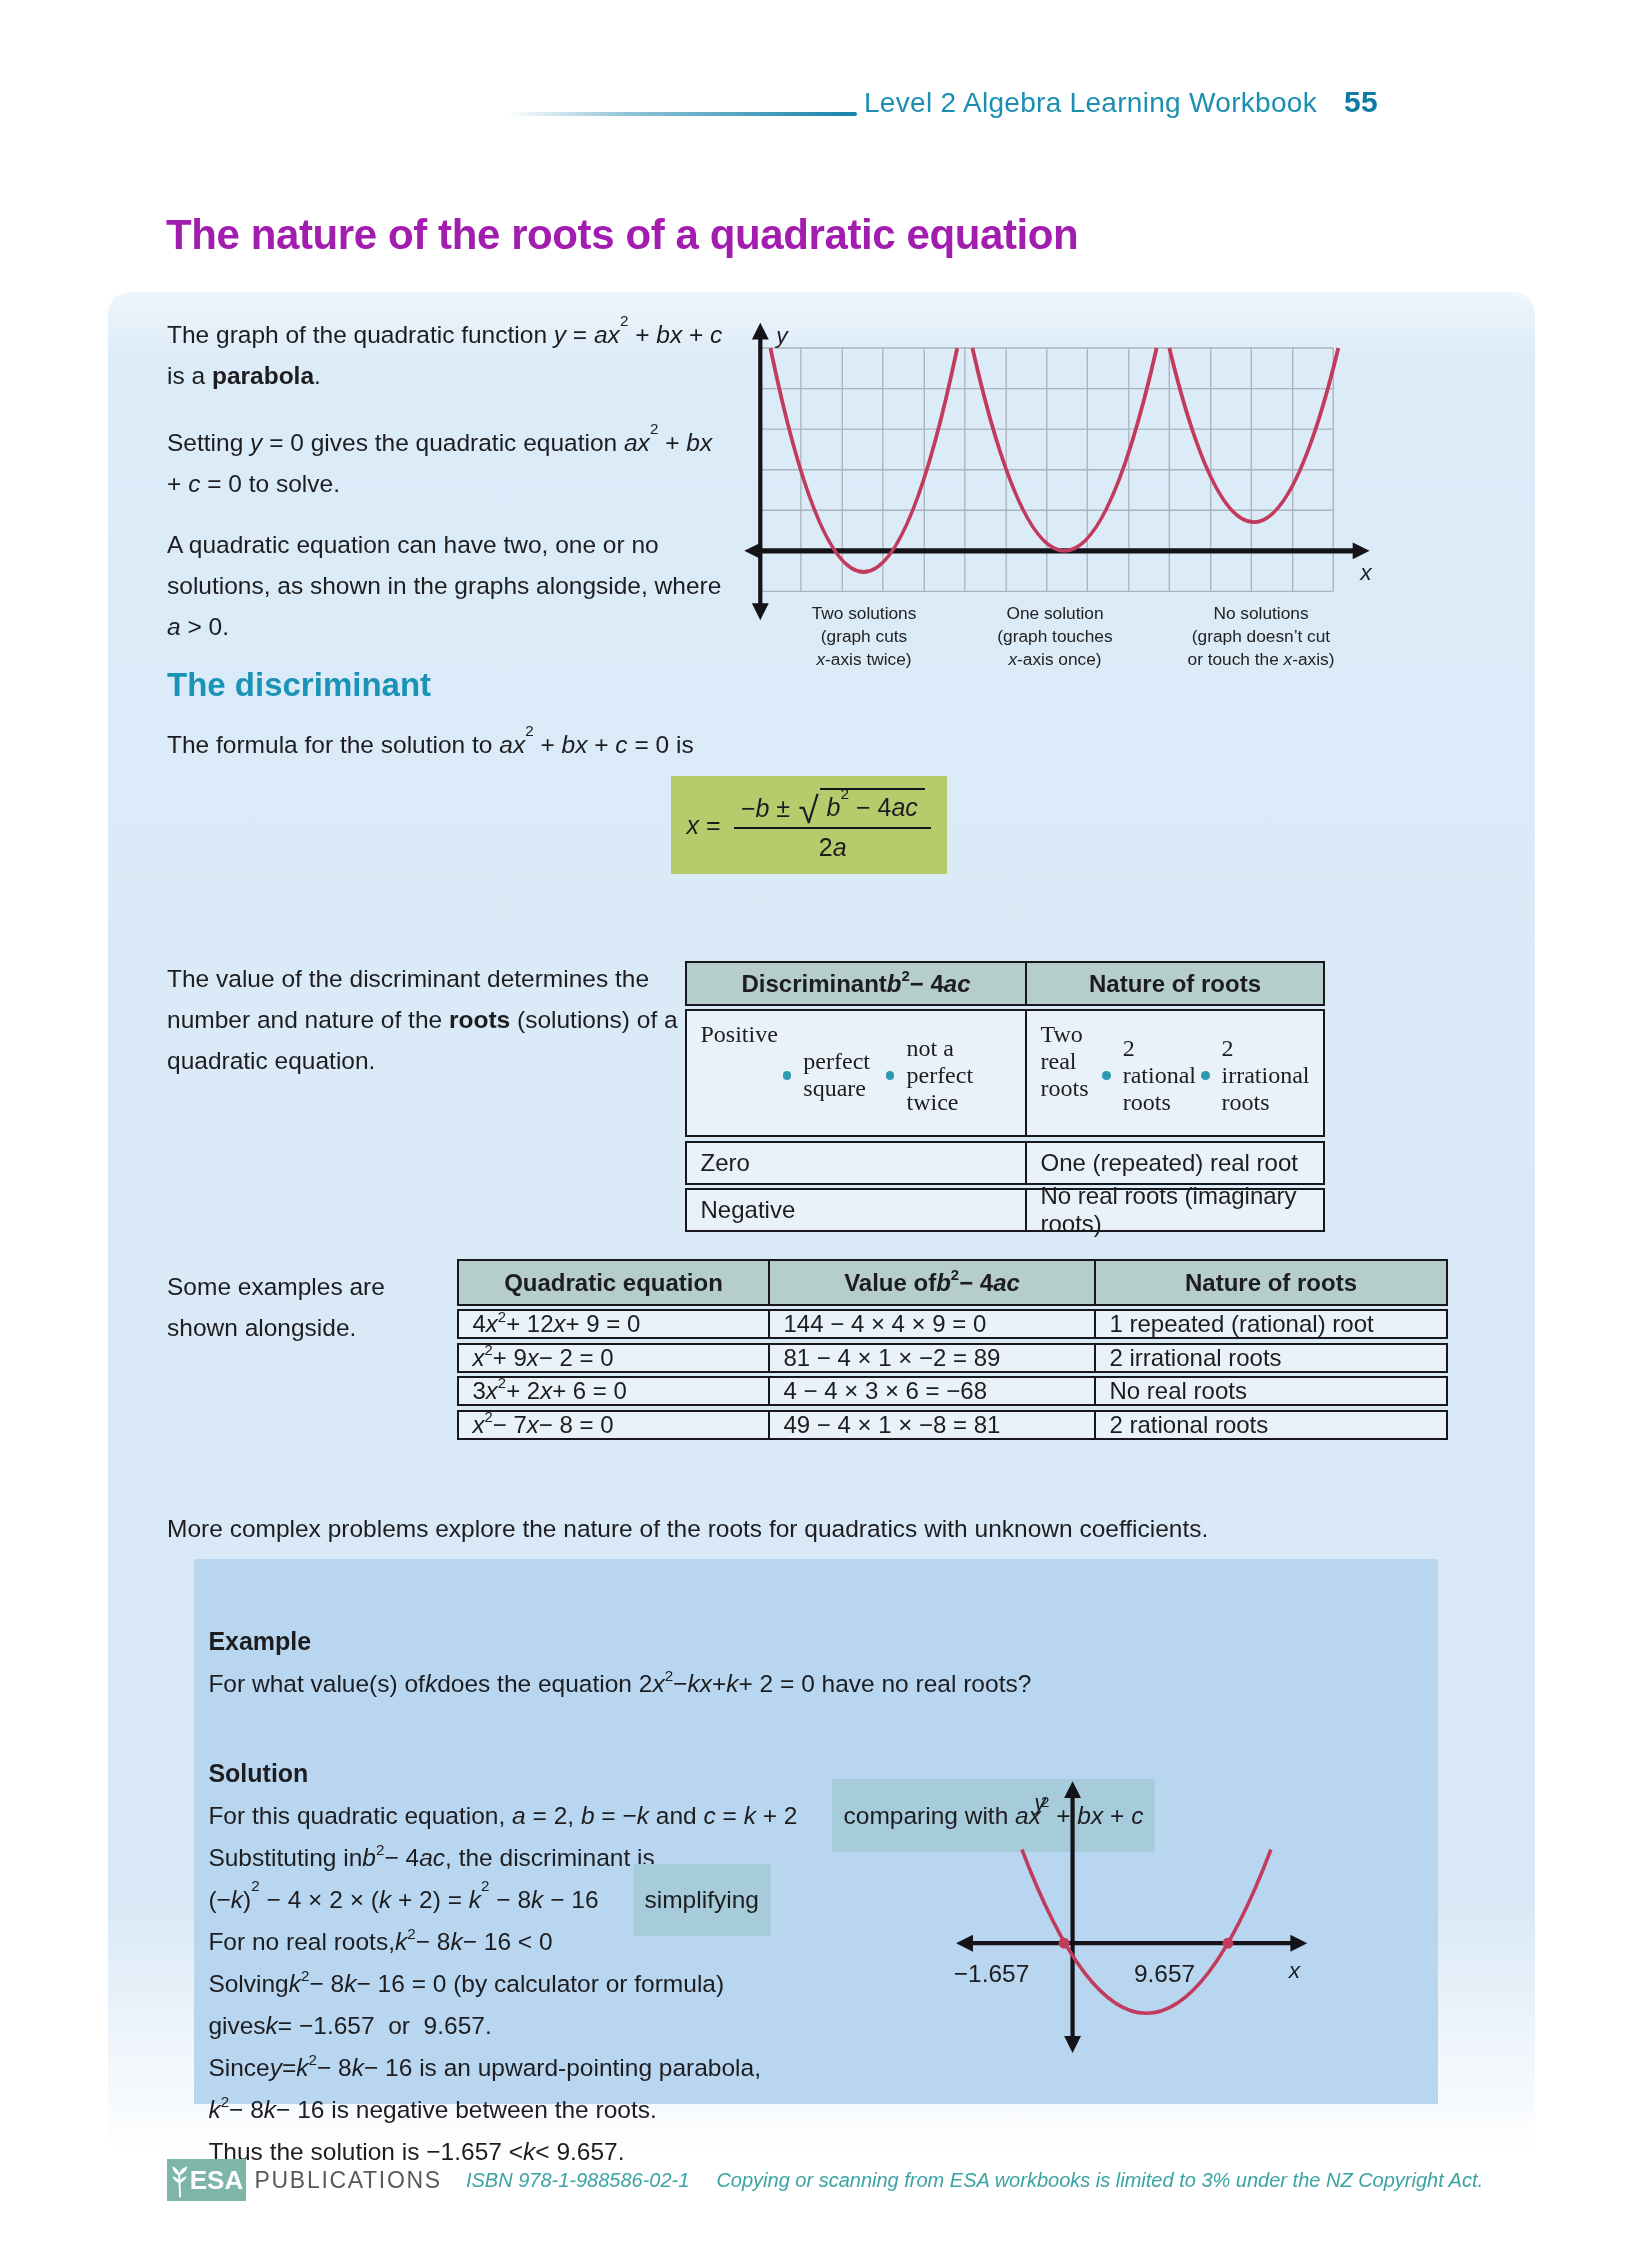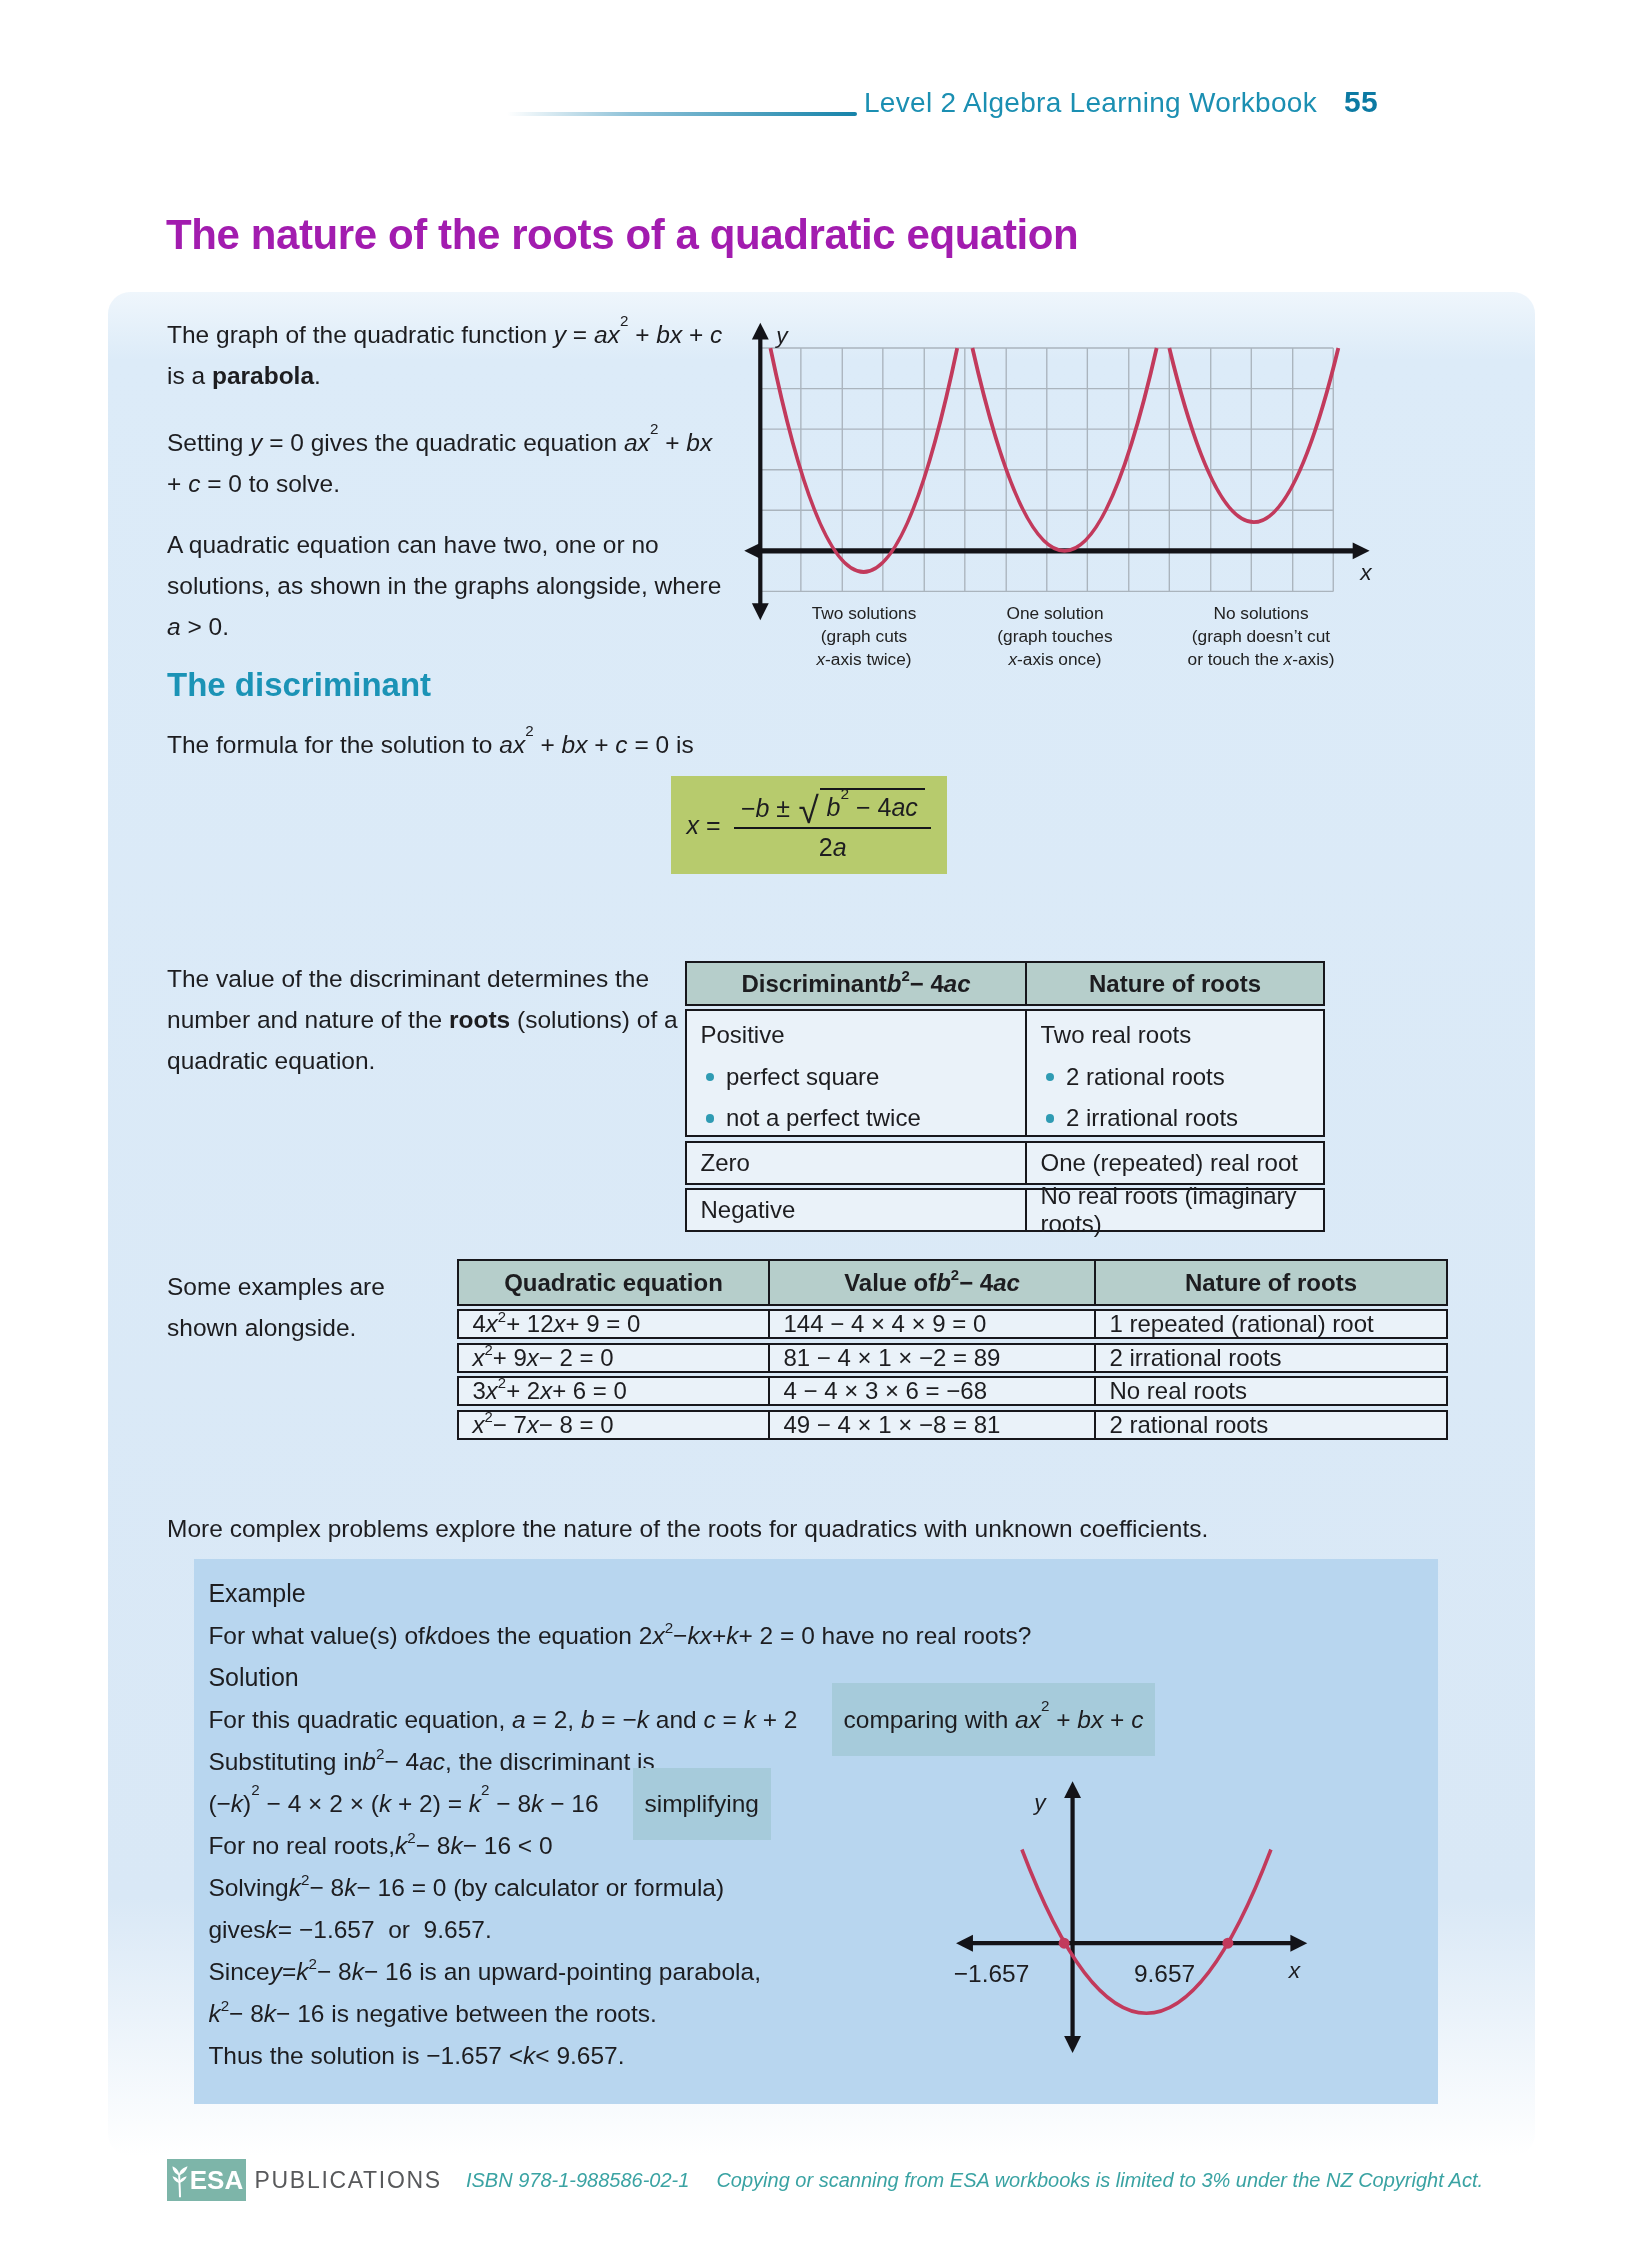--- a/index.html
+++ b/index.html
@@ -47,38 +47,38 @@
   .trow{display:flex;background:#eaf2f9;border:2.5px solid #17171c;box-sizing:border-box;}
   .thead{background:#b6cecb;}
   .tcell{box-sizing:border-box;display:flex;align-items:center;padding:0 13.5px;font-size:24px;}
   .tcell + .tcell{border-left:2.5px solid #17171c;}
   .thead .tcell{justify-content:center;font-weight:700;}
   .tbl1 .thead{height:45px;}
   .tbl1 .c1{width:338px;flex:none;}
   .tbl1 .c2{flex:1;}
   .tbl1 .rbig{height:128px;}
   .tbl1 .rsm{height:44px;}
-  .stack{display:flex;flex-direction:column;justify-content:flex-end;padding:10px 0;width:100%;}
+  .stack{display:flex;justify-content:flex-end;padding:10px 0;width:100%;font-family:Liberation Serif, serif;}
   .stack .ttl{font-size:24px;}
   .bl{display:flex;align-items:center;margin-top:13.5px;}
   .dot{width:8.5px;height:8.5px;border-radius:50%;background:#2f9bb3;margin:0 12px 0 5px;flex:none;}
   .tbl1 .rbig .tcell{align-items:flex-start;}
   .tbl2 .thead{height:47px;}
   .tbl2 .trow:not(.thead){height:30px;}
   .tbl2 .c1{width:309px;flex:none;}
   .tbl2 .c2{width:326px;flex:none;justify-content:flex-start;}
   .tbl2 .c3{flex:1;}
 
   .sx{position:absolute;left:167px;top:1266px;width:279px;font-size:24.5px;line-height:41px;}
   .morec{position:absolute;left:167px;top:1515px;font-size:24.5px;}
 
   .exbox{position:absolute;left:194px;top:1559px;width:1244px;height:545px;background:#b8d6ef;
          padding:13.5px 17px 0 14.4px;box-sizing:border-box;}
   .exbox .ln{display:flex;align-items:center;height:42px;font-size:24.5px;margin:0;white-space:nowrap;}
-  .exbox .lbl{font-weight:400;font-size:25px;}
+  .exbox .lbl{font-weight:700;font-size:25px;margin-top:48px;}
   .annot{background:#a6cbdb;padding:22px 12px;margin-left:34px;white-space:nowrap;}
 
   .g2{position:absolute;left:951px;top:1771px;}
 
   .footer{position:absolute;left:167px;top:2159px;display:flex;align-items:center;}
   .logo{width:79px;height:42px;background:#7db5a9;color:#fff;display:flex;align-items:center;
         justify-content:center;font-weight:700;font-size:26px;}
   .pubs{margin-left:8.5px;color:#58595b;font-size:23px;letter-spacing:1.7px;}
   .isbn{margin-left:24px;color:#3aa3a3;font-size:20px;font-style:italic;white-space:nowrap;}
   .copyr{margin-left:27px;color:#3aa3a3;font-size:20px;font-style:italic;white-space:nowrap;}

